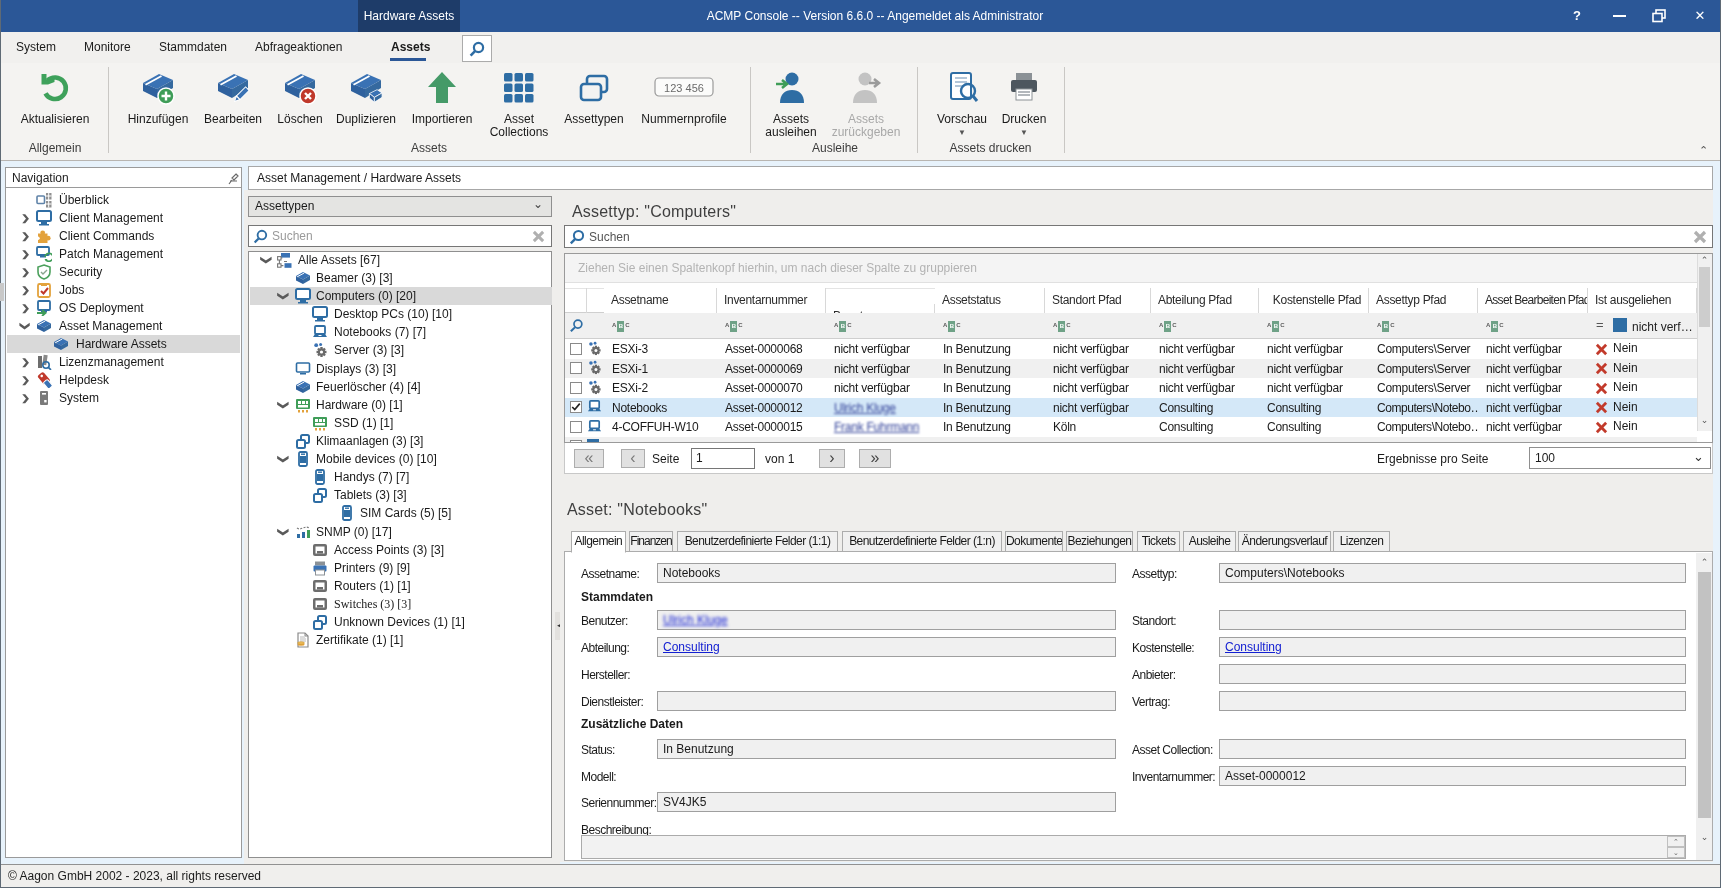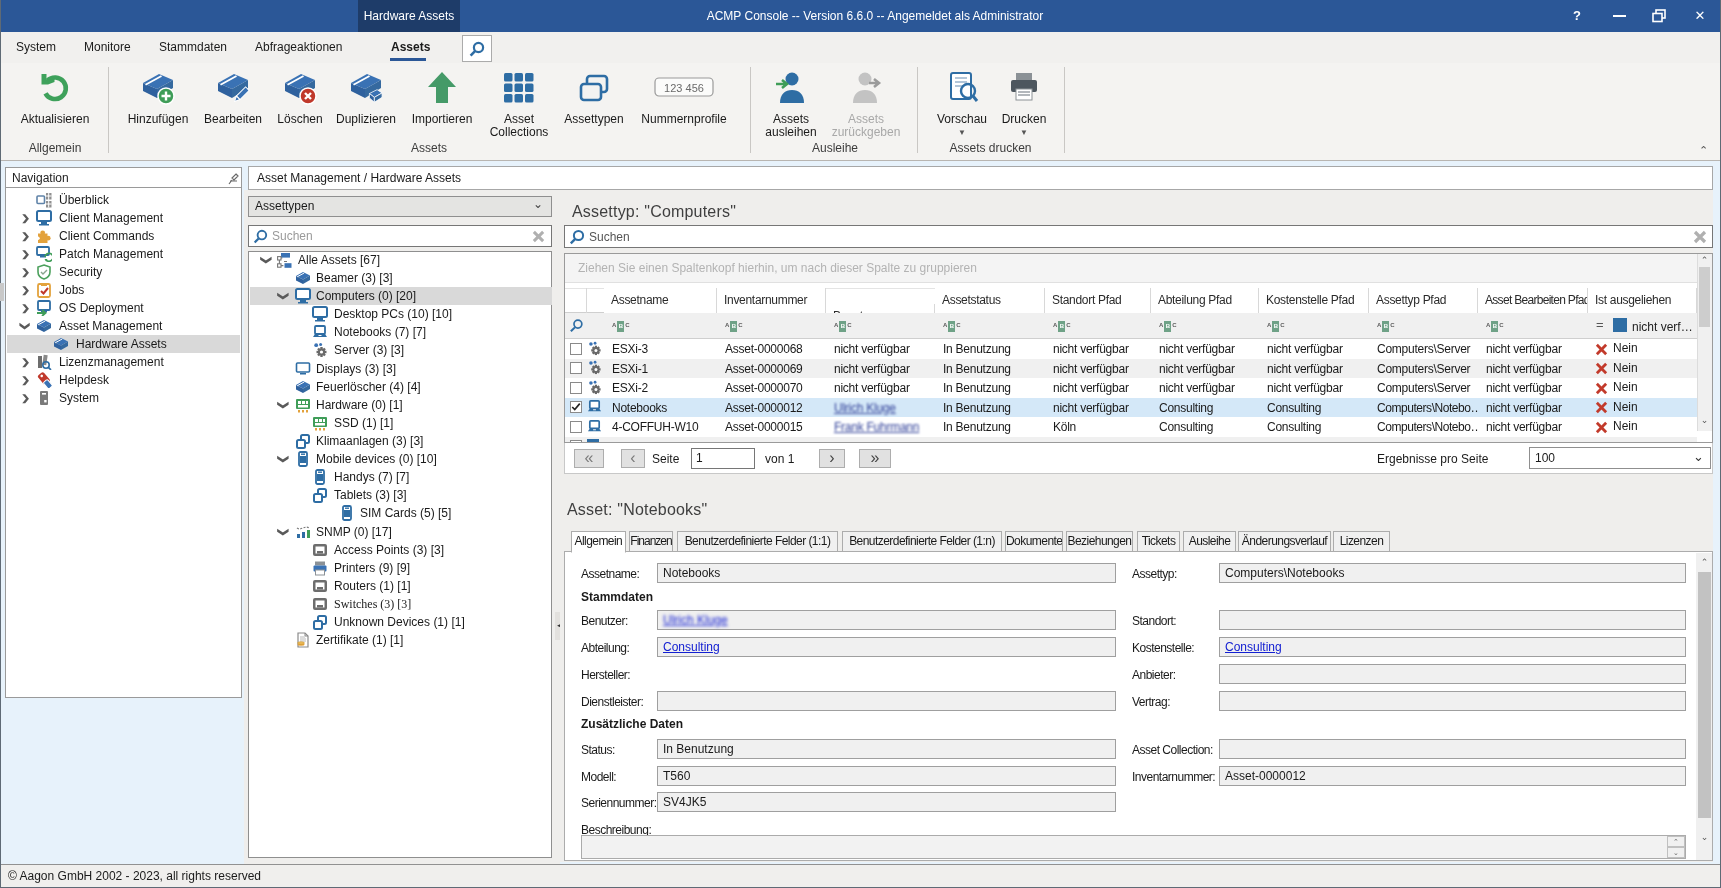--- a/index.html
+++ b/index.html
@@ -19,21 +19,21 @@
 
 #ribbon{left:0;top:63px;width:1721px;height:98px;background:#f4f3f1;border-bottom:1px solid #b8b5b1;}
 .rbtn{position:absolute;top:5px;text-align:center;color:#1a1a1a;font-size:12px;}
 .rlabel{position:absolute;left:-20px;right:-20px;top:45px;line-height:13px;text-align:center;}
 .ricon{position:absolute;top:2px;left:50%;margin-left:-17px;width:34px;height:36px;}
 .rsep{position:absolute;top:4px;width:1px;height:86px;background:#c9c7c4;}
 .rgroup{position:absolute;top:78px;text-align:center;color:#3c3c3c;font-size:12px;}
 .gray{color:#a8a8a8;}
 .rdrop{position:absolute;left:0;right:0;top:60px;text-align:center;font-size:8px;color:#555;}
 
-#navpanel{left:5px;top:167px;width:237px;height:531px;background:#fff;border:1px solid #9a9a9a;}
+#navpanel{left:5px;top:167px;width:237px;height:691px;background:#fff;border:1px solid #9a9a9a;}
 #navheader{position:absolute;left:0;top:0;width:235px;height:20px;border-bottom:1px solid #9a9a9a;background:#fff;line-height:20px;padding-left:6px;font-size:12px;color:#222;}
 .nrow{position:absolute;left:1px;width:233px;height:18px;line-height:18px;white-space:nowrap;}
 .sel{background:#d9d9d9;}
 .chev{position:absolute;font-size:11px;color:#5a5a5a;font-weight:bold;transform:scaleY(.8);}
 .nicon{position:absolute;width:16px;height:16px;top:1px;}
 .ntxt{position:absolute;top:0;}
 
 #breadcrumb{left:248px;top:166px;width:1465px;height:24px;background:#fff;border:1px solid #a7a7a7;line-height:22px;padding-left:8px;font-size:12px;color:#1a1a1a;}
 #combobox{left:248px;top:196px;width:304px;height:21px;background:#e4e4e2;border:1px solid #8f8f8f;line-height:19px;padding-left:6px;}
 #msearch{left:248px;top:225px;width:304px;height:22px;background:#fff;border:1px solid #767676;}
@@ -492,21 +492,21 @@
 </div>
 <div class="abs" id="tablebox">
     <div id="groupbar">Ziehen Sie einen Spaltenkopf hierhin, um nach dieser Spalte zu gruppieren</div>
 <div class="abs" style="left:0;top:34px;width:1132px;height:25px;background:#fff;border-bottom:1px solid #cfcfcf;border-top:1px solid #e4e4e4;"></div>
 <div class="th" style="left:39px;top:34px;width:113px;">Assetname</div>
 <div class="th" style="left:152px;top:34px;width:109px;">Inventarnummer</div>
 <div class="th" style="left:261px;top:34px;width:109px;margin-top:16px;">Benutzer</div>
 <div class="th" style="left:370px;top:34px;width:110px;">Assetstatus</div>
 <div class="th" style="left:480px;top:34px;width:106px;">Standort Pfad</div>
 <div class="th" style="left:586px;top:34px;width:108px;">Abteilung Pfad</div>
-<div class="th" style="left:694px;top:34px;width:110px;">Kostenstelle Pfad</div>
+<div class="th" style="left:694px;top:34px;width:110px;text-align:center;">Kostenstelle Pfad</div>
 <div class="th" style="left:804px;top:34px;width:109px;">Assettyp Pfad</div>
 <div class="th" style="left:913px;top:34px;width:110px;letter-spacing:-0.7px;">Asset Bearbeiten Pfad</div>
 <div class="th" style="left:1023px;top:34px;width:109px;">Ist ausgeliehen</div>
 <div class="abs" style="left:20.5px;top:34px;width:1px;height:25px;background:#d8d8d8;"></div>
 <div class="abs" style="left:0;top:59px;width:1132px;height:26px;background:#f0f0f0;border-bottom:1px solid #cfcfcf;"></div>
 <svg class="abs" style="left:4px;top:64px;width:15px;height:15px;" viewBox="0 0 16 16">
       <circle cx="9.5" cy="6.5" r="4.2" fill="none" stroke="#2e6da4" stroke-width="1.8"></circle>
       <line x1="6.3" y1="10" x2="2" y2="14.2" stroke="#2e6da4" stroke-width="2.2"></line>
     </svg>
 <div class="abs" style="left:47px;top:64px;"><span class="abc"><span class="abc-a">A</span><span class="abc-b">B</span><span class="abc-a">C</span></span></div>
@@ -700,21 +700,20 @@
 <div class="flabel" style="left:16px;top:142.5px;">Dienstleister:</div>
 <div class="finput" style="left:92px;top:138.5px;width:459px;"></div>
 <div class="flabel" style="left:567px;top:142.5px;">Vertrag:</div>
 <div class="finput" style="left:654px;top:138.5px;width:467px;"></div>
 <div class="fhead" style="left:16px;top:165px;">Zusätzliche Daten</div>
 <div class="flabel" style="left:16px;top:191px;">Status:</div>
 <div class="finput" style="left:92px;top:187px;width:459px;">In Benutzung</div>
 <div class="flabel" style="left:567px;top:191px;">Asset Collection:</div>
 <div class="finput" style="left:654px;top:187px;width:467px;"></div>
 <div class="flabel" style="left:16px;top:217.5px;">Modell:</div>
-<div class="finput" style="left:92px;top:213.5px;width:459px;">T560</div>
 <div class="flabel" style="left:567px;top:217.5px;">Inventarnummer:</div>
 <div class="finput" style="left:654px;top:213.5px;width:467px;">Asset-0000012</div>
 <div class="flabel" style="left:16px;top:244px;">Seriennummer:</div>
 <div class="finput" style="left:92px;top:240px;width:459px;">SV4JK5</div>
 <div class="flabel" style="left:16px;top:271px;">Beschreibung:</div>
 <div class="abs" style="left:16px;top:283px;width:1105px;height:24px;background:#f2f2f2;border:1px solid #ababab;"></div>
 <div class="abs" style="left:1102px;top:284px;width:18px;height:11px;background:#f0f0f0;border:1px solid #c0c0c0;text-align:center;font-size:7px;color:#666;line-height:10px;">⌃</div>
 <div class="abs" style="left:1102px;top:295px;width:18px;height:11px;background:#f0f0f0;border:1px solid #c0c0c0;text-align:center;font-size:7px;color:#666;line-height:10px;">⌄</div>
 <div class="abs" style="left:1131px;top:1px;width:16px;height:307px;background:#f0f0f0;"></div>
 <div class="abs sarr" style="left:1132px;top:4px;">⌃</div>

